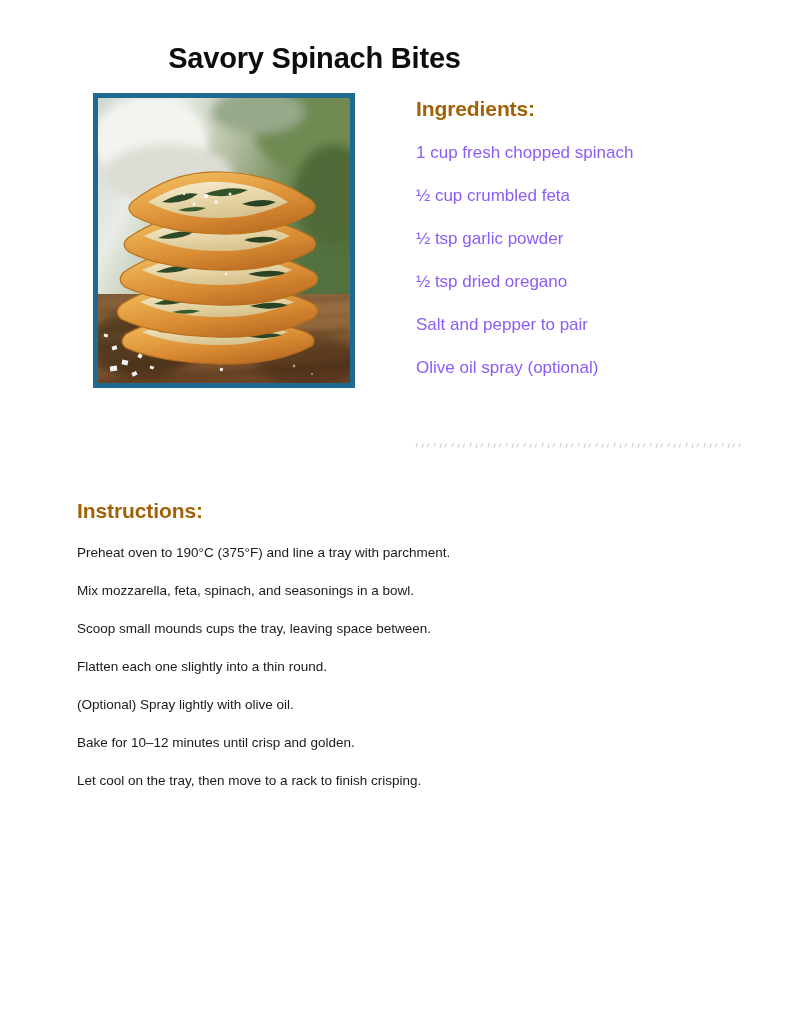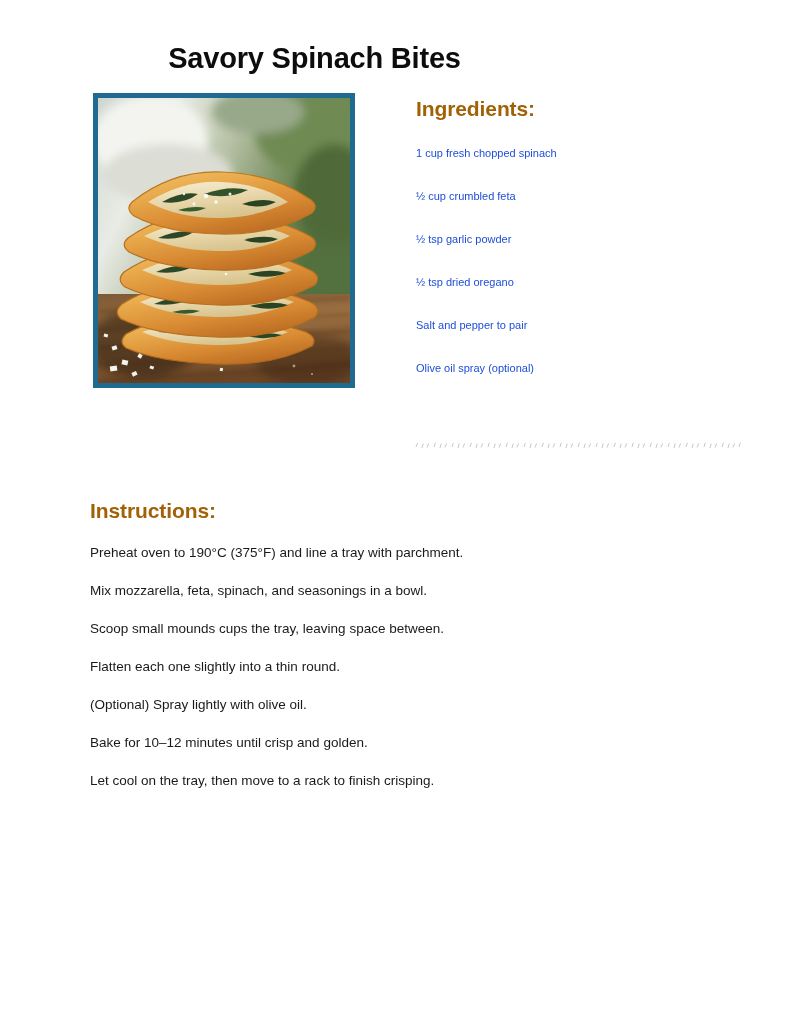--- a/index.html
+++ b/index.html
@@ -71,23 +71,23 @@
   }
   .section-heading {
     font-size: 21px;
     font-weight: bold;
     color: #a16207;
     line-height: 26px;
     margin: 0 0 22px 0;
     letter-spacing: -0.1px;
   }
   .ingredient-item {
-    font-size: 11px;
+    font-size: 17px;
     line-height: 18px;
-    color: #1d4ed8;
+    color: #8b5cf6;
     margin: 16px 0 25px 0;
     white-space: nowrap;
   }
   .ingredient-item:last-of-type {
     margin-bottom: 0;
   }
 
   
   .artifact-rule {
     position: absolute;
@@ -96,21 +96,21 @@
     width: 330px;
     height: 10px;
     opacity: 0.42;
     overflow: hidden;
   }
   .artifact-rule svg { display: block; }
 
   
   .instructions-section {
     position: absolute;
-    left: 90px;
+    left: 77px;
     top: 498px;
     width: 640px;
   }
   .instructions-section .section-heading {
     margin-bottom: 20px;
   }
   .instruction-step {
     font-size: 13.5px;
     line-height: 18px;
     color: #1a1a1a;

